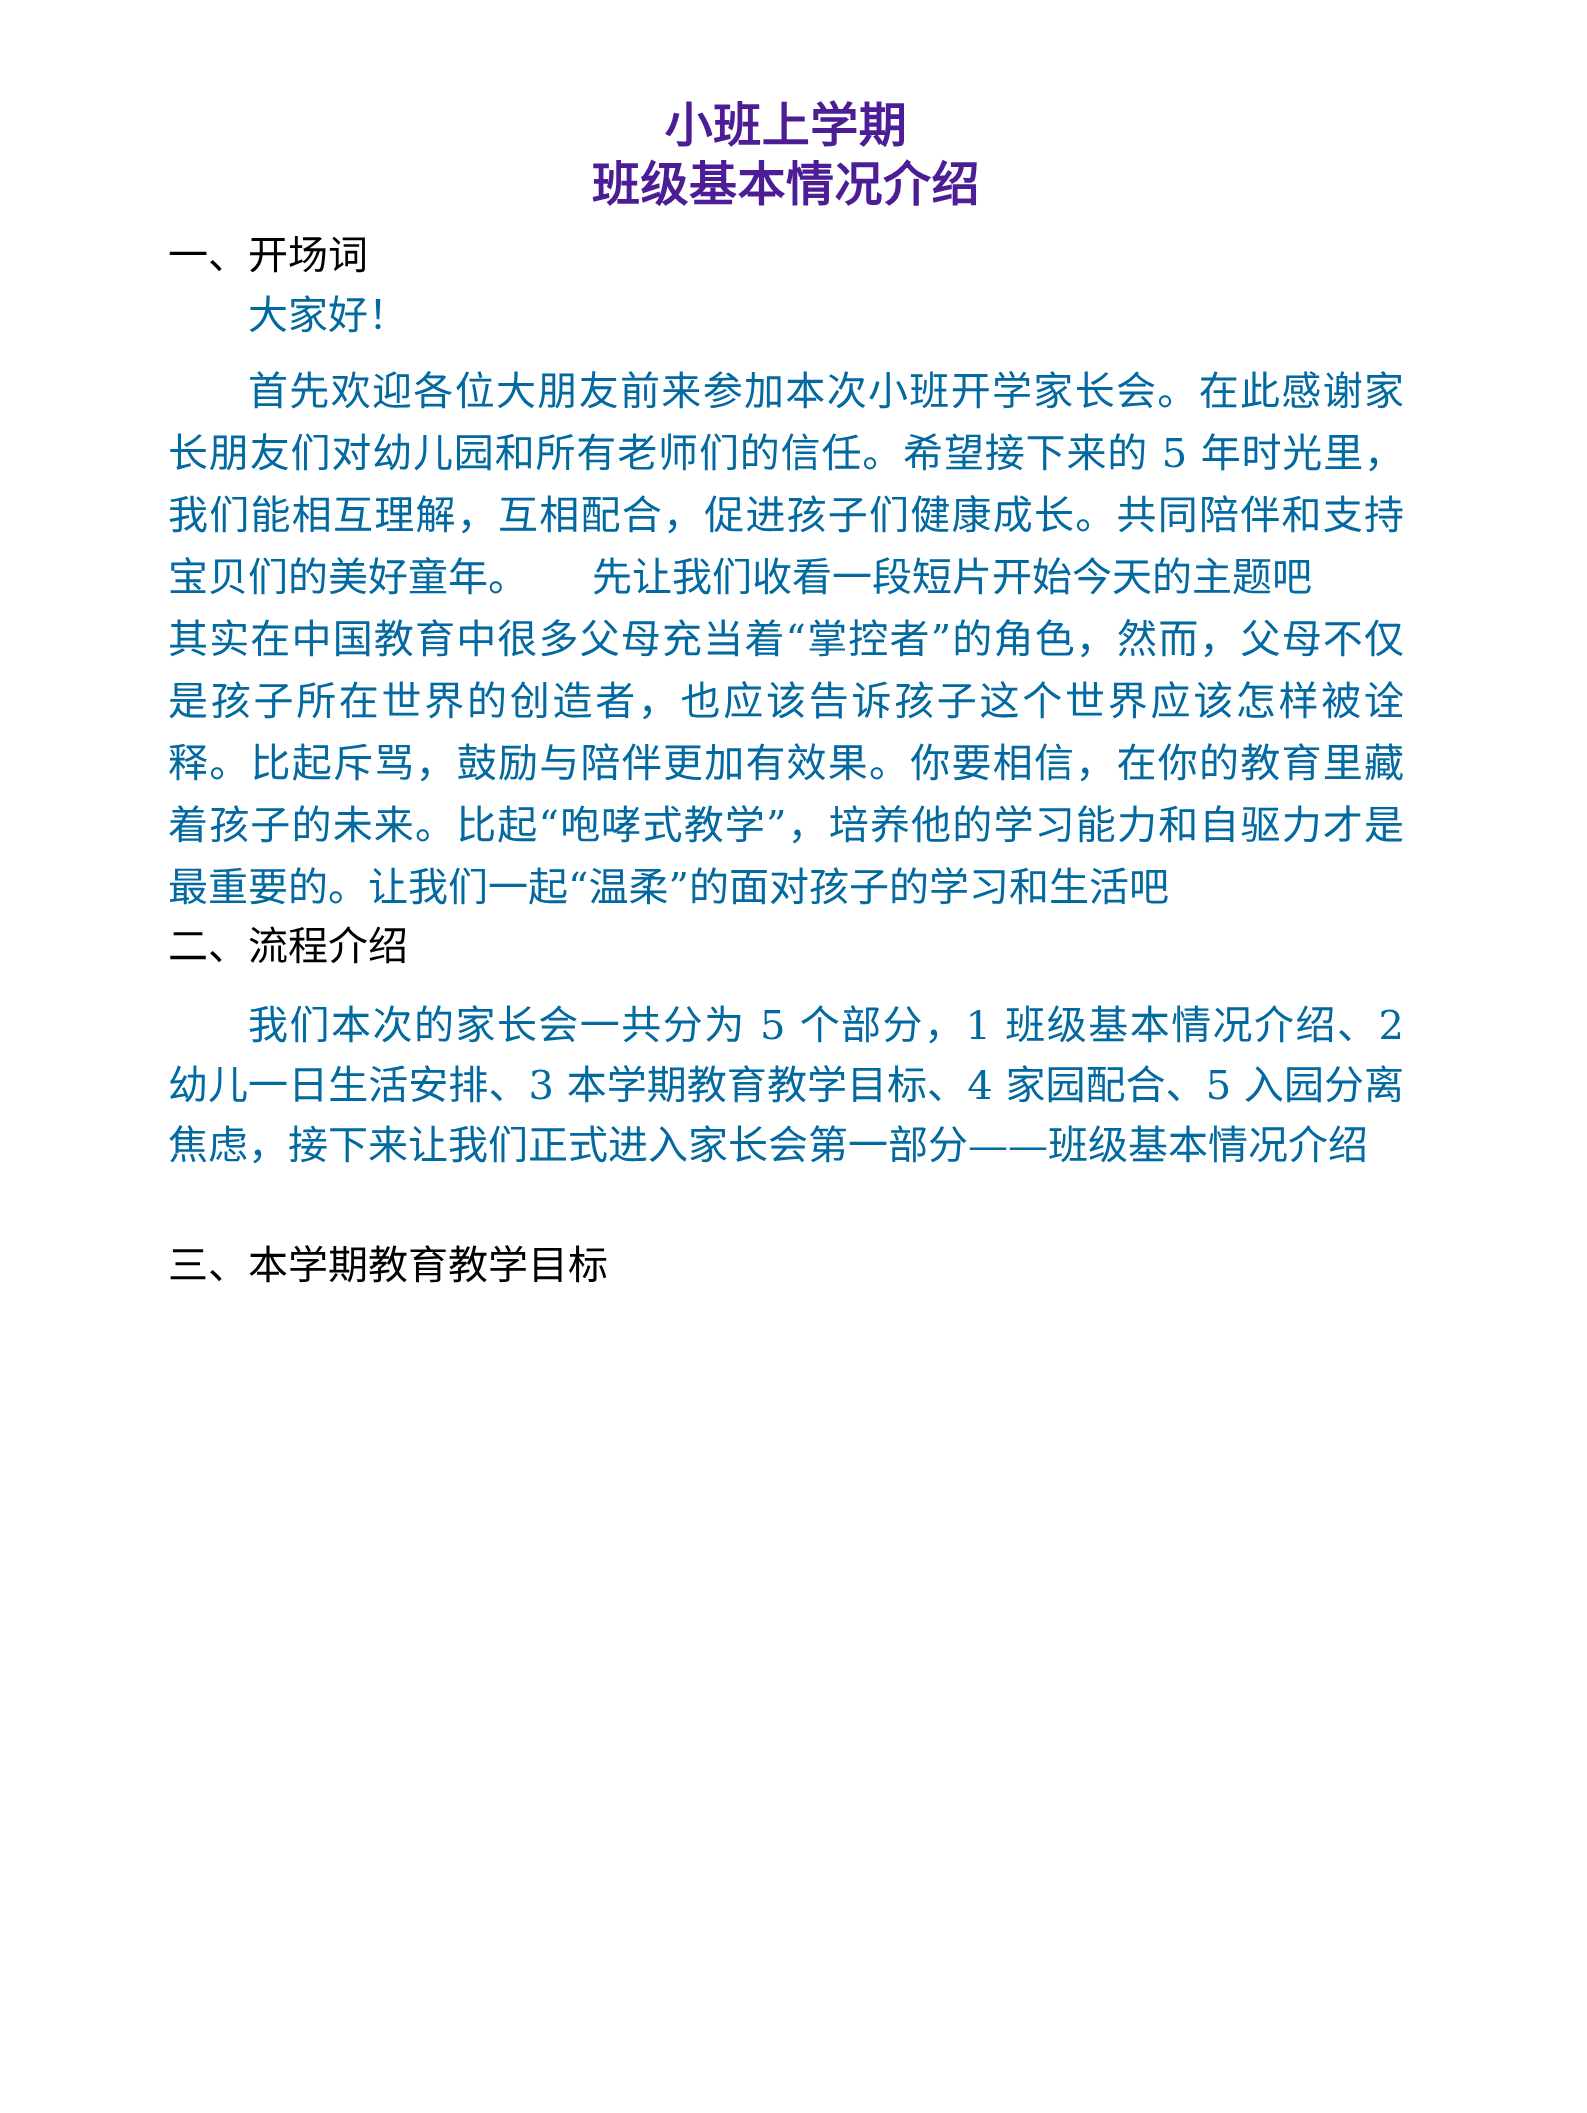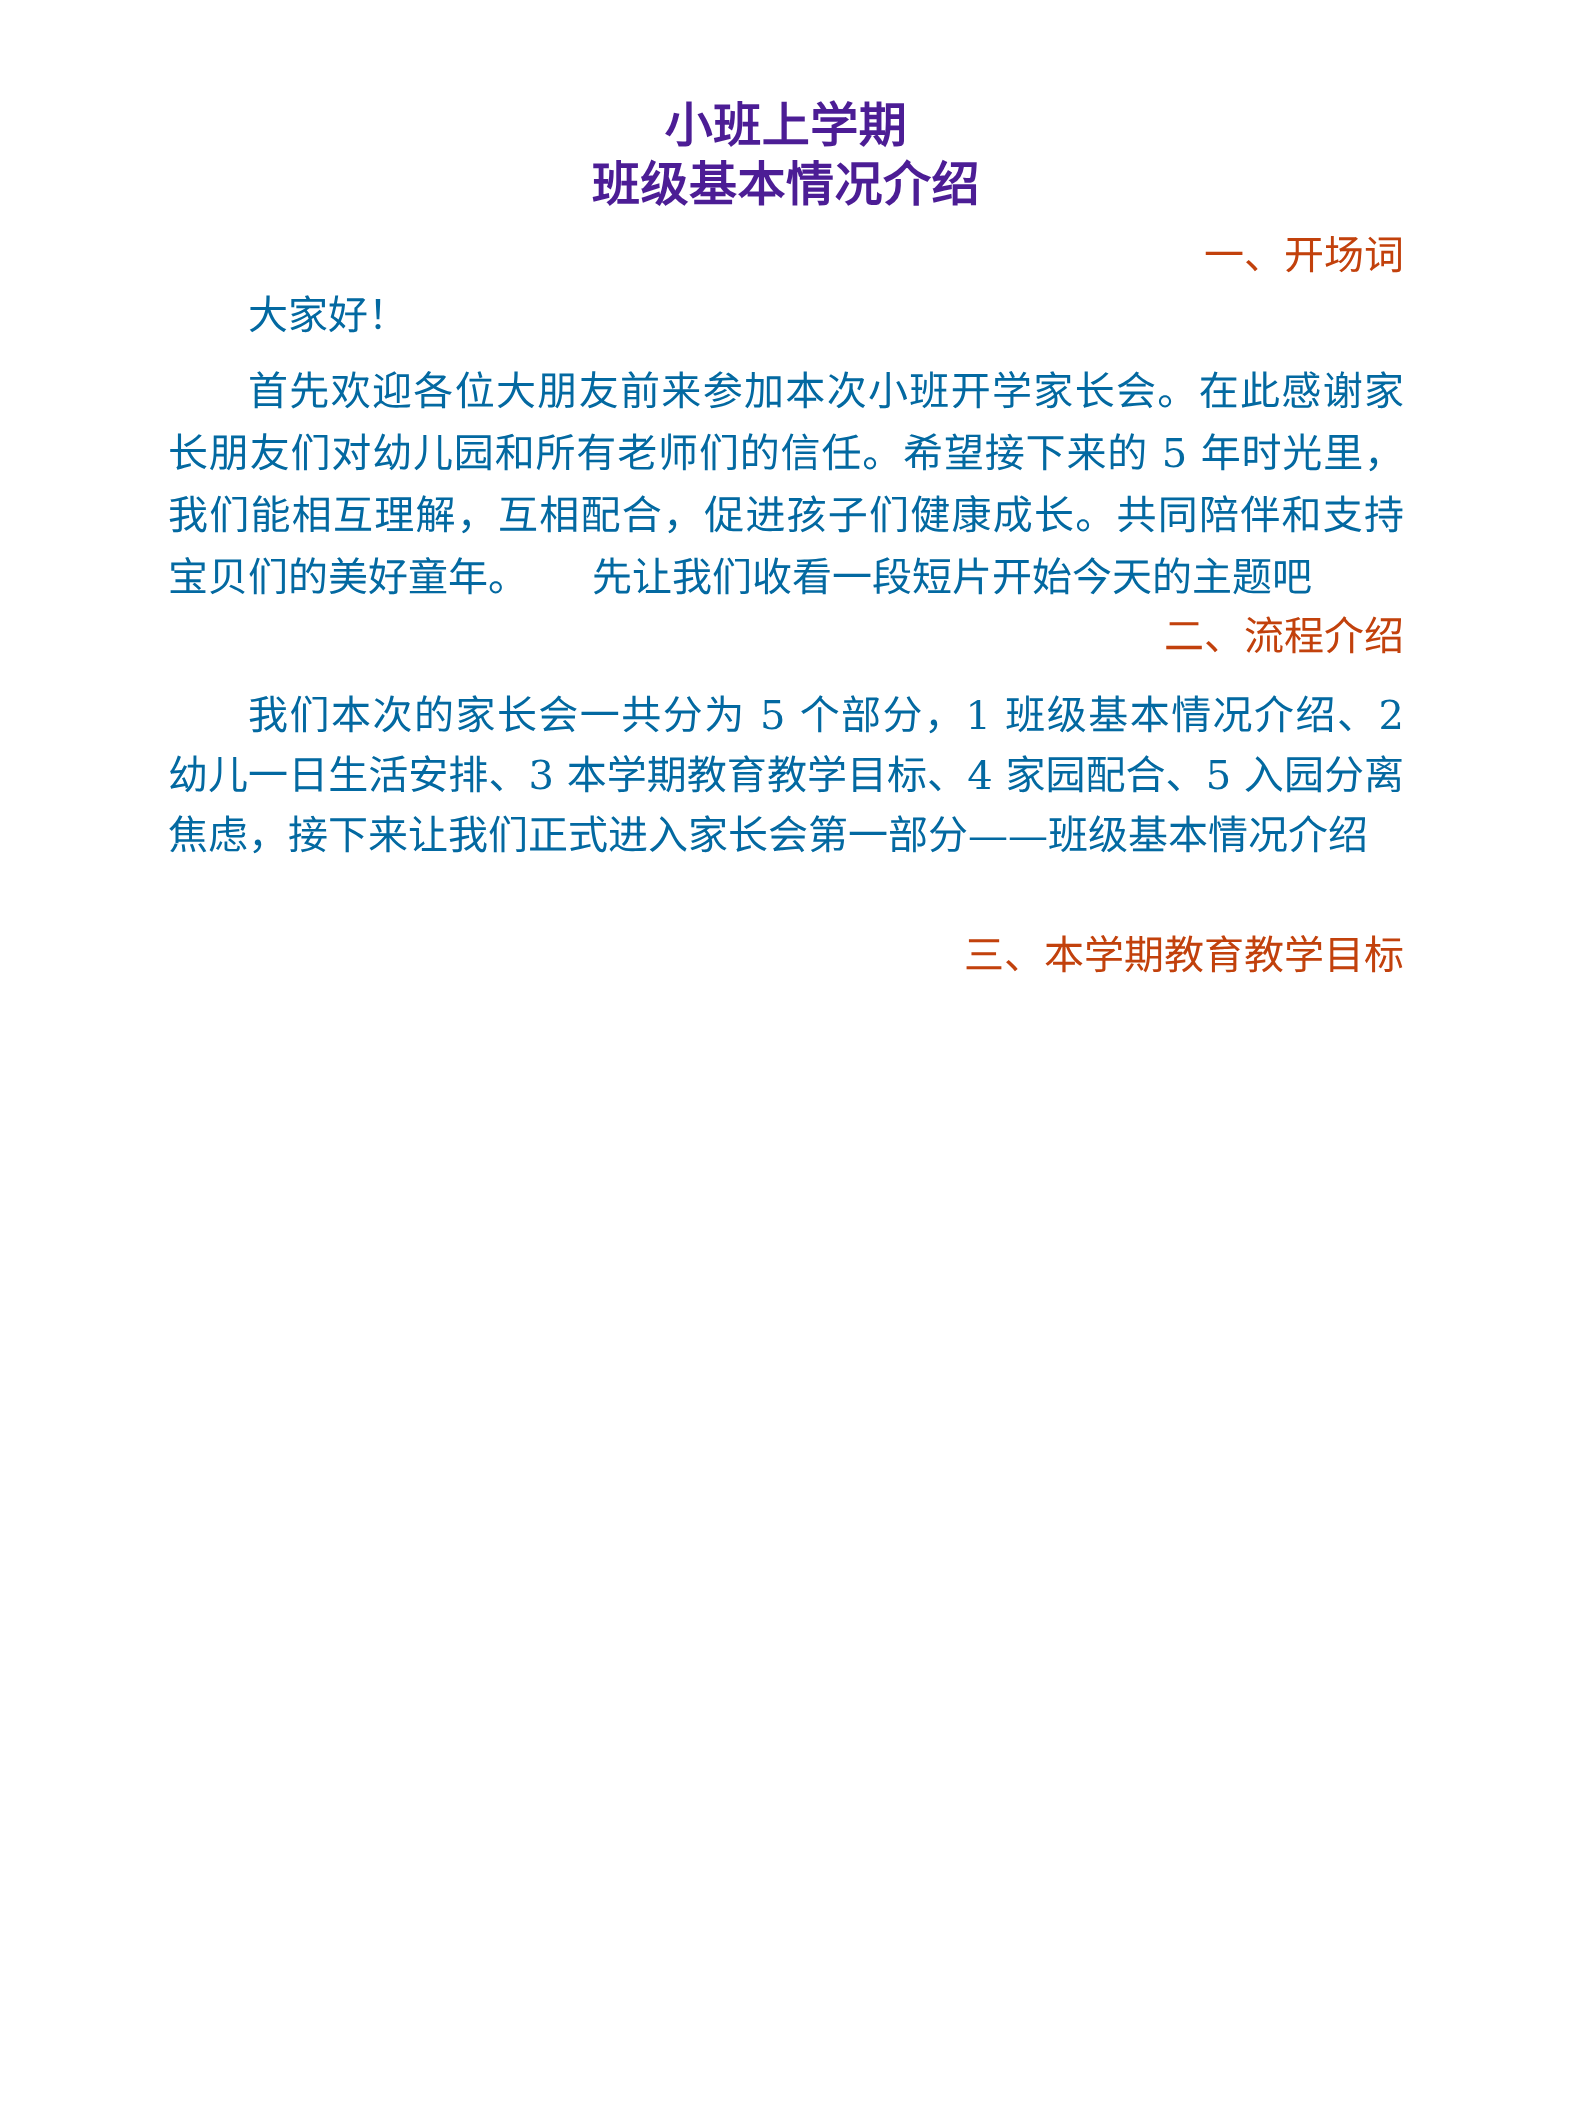--- a/index.html
+++ b/index.html
@@ -32,22 +32,22 @@
     letter-spacing: 0.5px;
   }
   .doc-title .title-line {
     display: block;
     white-space: nowrap;
   }
   .heading {
     font-family: "DejaVu Serif", "Liberation Serif", serif;
     font-size: 40px;
     line-height: 1.42;
-    color: #c2410c;
-    text-align: right;
+    color: #000000;
+    text-align: left;
     white-space: nowrap;
   }
   .para {
     font-family: "DejaVu Serif", "Liberation Serif", serif;
     font-size: 40px;
     line-height: 1.55;
     color: #0369a1;
     text-align: justify;
     text-justify: inter-character;
     text-align-last: left;
@@ -78,20 +78,21 @@
     <div class="spacer-sm"></div>
 
     <div class="heading">一、开场词</div>
 
     <div class="para indent">大家好！</div>
 
     <div class="spacer-sm"></div>
 
     <div class="para indent"><span>首先欢迎各位大朋友前来参加本次小班开学家长会。在此感谢家长朋友们对幼儿园和所有老师们的信任。希望接下来的 5 年时光里，我们能相互理解，互相配合，促进孩子们健康成长。共同陪伴和支持宝贝们的美好童年。</span><span class="gap-inline"></span><span>先让我们收看一段短片开始今天的主题吧</span></div>
 
+    <div class="para">其实在中国教育中很多父母充当着“掌控者”的角色，然而，父母不仅是孩子所在世界的创造者，也应该告诉孩子这个世界应该怎样被诠释。比起斥骂，鼓励与陪伴更加有效果。你要相信，在你的教育里藏着孩子的未来。比起“咆哮式教学”，培养他的学习能力和自驱力才是最重要的。让我们一起“温柔”的面对孩子的学习和生活吧</div>
 
     <div class="heading">二、流程介绍</div>
 
     <div class="para indent tight">我们本次的家长会一共分为 5 个部分，1 班级基本情况介绍、2 幼儿一日生活安排、3 本学期教育教学目标、4 家园配合、5 入园分离焦虑，接下来让我们正式进入家长会第一部分——班级基本情况介绍</div>
 
     <div class="spacer-lg"></div>
 
     <div class="heading">三、本学期教育教学目标</div>
 
   </div>

